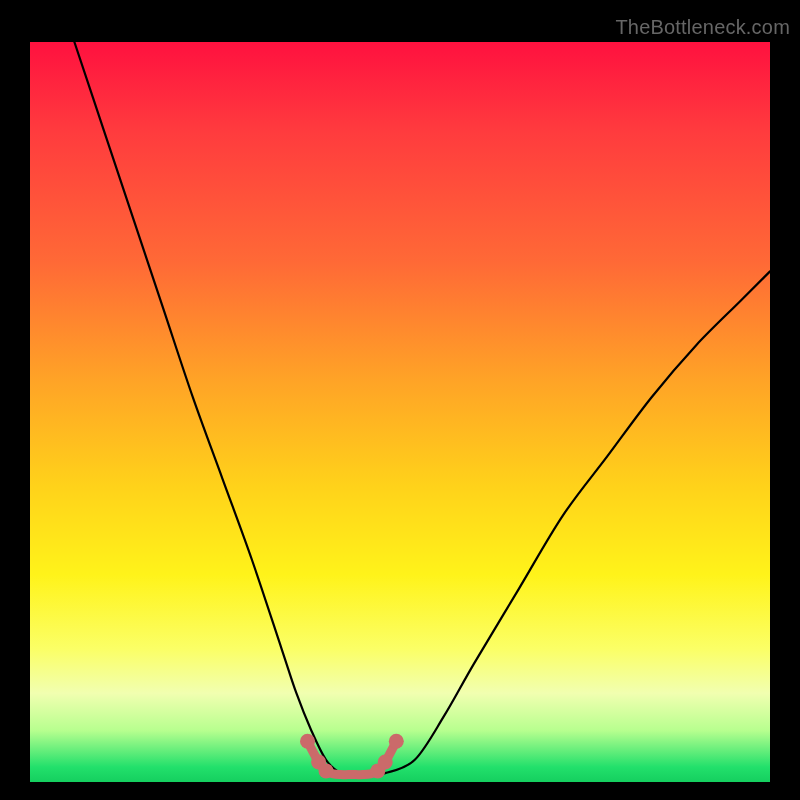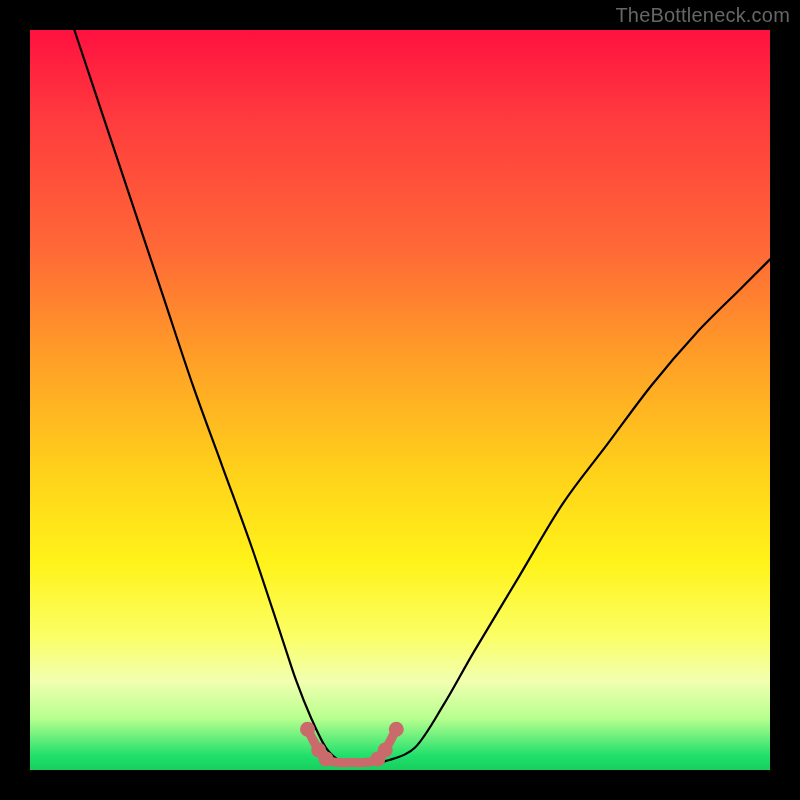--- a/index.html
+++ b/index.html
@@ -7,21 +7,21 @@
     padding: 0;
     width: 800px;
     height: 800px;
     background: #000;
     overflow: hidden;
     font-family: Arial, Helvetica, sans-serif;
   }
   .frame {
     position: absolute;
     left: 0;
-    top: 0;
+    top: 12px;
     width: 800px;
     height: 639px;
     background: #000;
   }
   .plot-area {
     position: absolute;
     left: 30px;
     top: 30px;
     width: 740px;
     height: 740px;

